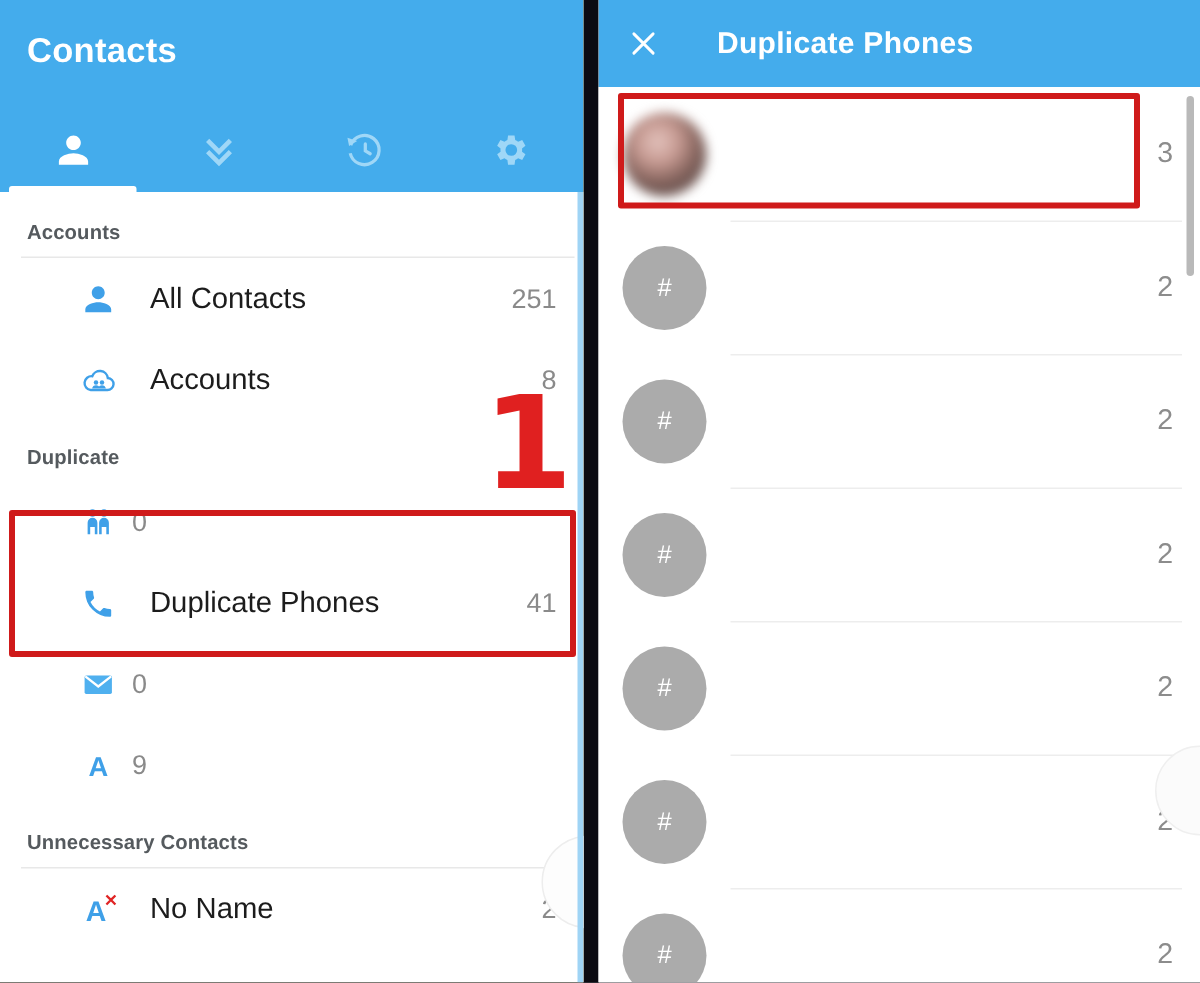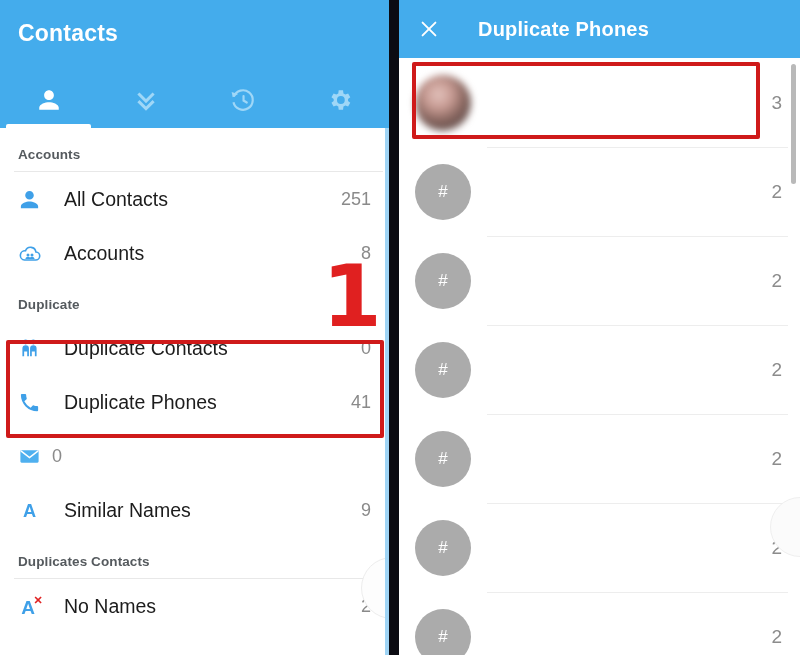--- a/index.html
+++ b/index.html
@@ -90,20 +90,21 @@
     background: #e8e8e8;
     margin-left: 14px;
     margin-right: 6px;
   }
   .row {
     display: flex;
     align-items: center;
     height: 54px;
     padding: 0 18px 0 18px;
     position: relative;
+    margin-left: 36px;
   }
   .row-icon {
     width: 34px;
     flex: 0 0 34px;
     display: flex;
     align-items: center;
     justify-content: flex-start;
   }
   .row-label {
     flex: 1 1 auto;
@@ -342,21 +343,20 @@
       <div class="section-header">Duplicate</div>
 
       <div class="row">
         <span class="row-icon">
           <svg width="23" height="23" viewBox="0 0 24 24">
               <circle cx="8" cy="5.2" r="2.6" fill="#3fa0e8"></circle>
               <circle cx="16" cy="5.2" r="2.6" fill="#3fa0e8"></circle>
               <path fill="#3fa0e8" d="M4.6 20V12a3.4 3.4 0 0 1 6.8 0v8H9.6v-5H6.4v5zm8 0V12a3.4 3.4 0 0 1 6.8 0v8h-1.8v-5h-3.2v5z"></path>
             </svg>
         </span>
-        <span class="row-label">Duplicate Contacts</span>
         <span class="row-count">0</span>
       </div>
 
       <div class="row">
         <span class="row-icon">
           <svg width="23" height="23" viewBox="0 0 24 24">
               <path fill="#3fa0e8" d="M6.6 10.8a15.1 15.1 0 0 0 6.6 6.6l2.2-2.2c.3-.3.7-.4 1-.2a11.3 11.3 0 0 0 3.6.6c.6 0 1 .4 1 1v3.5c0 .6-.4 1-1 1A17 17 0 0 1 3 4c0-.6.4-1 1-1h3.5c.6 0 1 .4 1 1 0 1.3.2 2.5.6 3.6.1.3 0 .7-.2 1z"></path>
             </svg>
         </span>
         <span class="row-label">Duplicate Phones</span>
@@ -372,35 +372,34 @@
         </span>
         <span class="row-count">0</span>
       </div>
 
       <div class="row">
         <span class="row-icon">
           <svg width="23" height="23" viewBox="0 0 24 24">
               <text x="12" y="19" text-anchor="middle" font-family="Liberation Sans, sans-serif" font-size="19" font-weight="bold" fill="#3fa0e8">A</text>
             </svg>
         </span>
-        <span class="row-label">Similar Names</span>
         <span class="row-count">9</span>
       </div>
 
-      <div class="section-header">Duplicates Contacts</div>
+      <div class="section-header">Unnecessary Contacts</div>
       <div class="divider"></div>
 
       <div class="row">
         <span class="row-icon">
           <svg width="26" height="24" viewBox="0 0 26 24">
               <text x="10" y="20" text-anchor="middle" font-family="Liberation Sans, sans-serif" font-size="19" font-weight="bold" fill="#3fa0e8">A</text>
               <text x="20" y="10" text-anchor="middle" font-family="Liberation Sans, sans-serif" font-size="11" font-weight="bold" fill="#e02424">✕</text>
             </svg>
         </span>
-        <span class="row-label">No Names</span>
+        <span class="row-label">No Name</span>
         <span class="row-count">2</span>
       </div>
 
       <div class="fab-edge"></div>
     </div>
 
     <div class="left-scroll"></div>
 
     <div class="hl-box" id="hl-left"></div>
     <div class="annot" id="annot-1">1</div>

